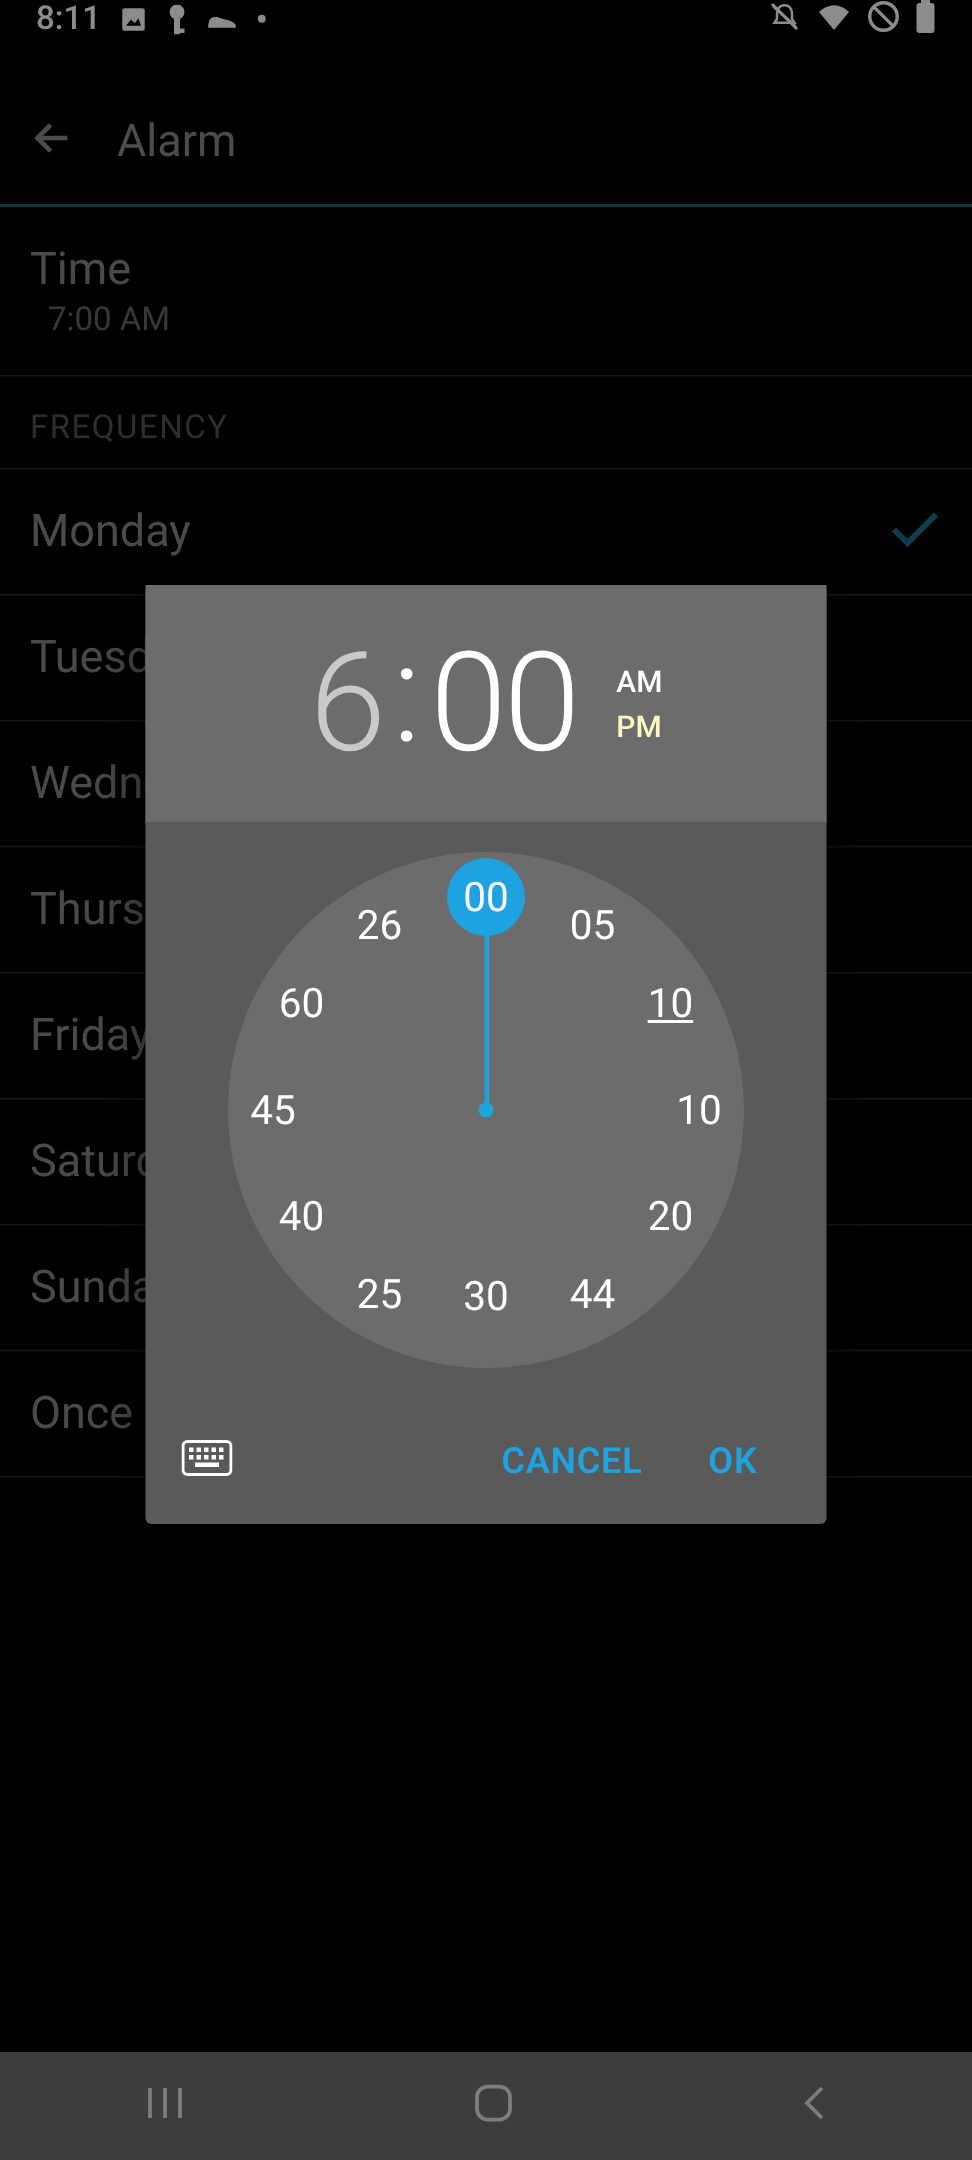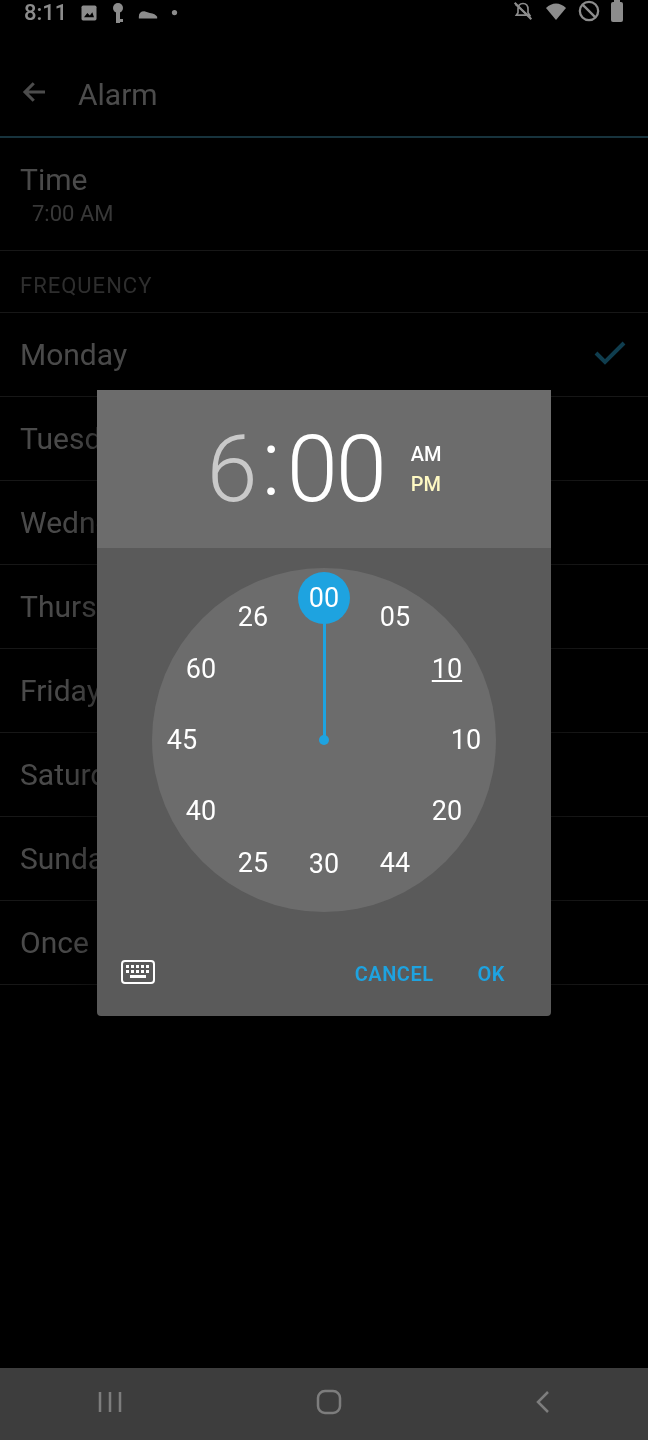--- a/index.html
+++ b/index.html
@@ -156,21 +156,21 @@
 
   .dialog-actions {
     height: 84px;
     display: flex;
     align-items: center;
     padding: 0 24px;
   }
   .kbd-icon { color: #fff; }
   .spacer { flex: 1; }
   .btn {
-    font-size: 20px;
+    font-size: 24px;
     font-weight: 600;
     color: #1ea3e0;
     padding: 10px 22px;
     letter-spacing: 0.5px;
   }
 
   
   .nav-bar {
     position: absolute;
     bottom: 0;

